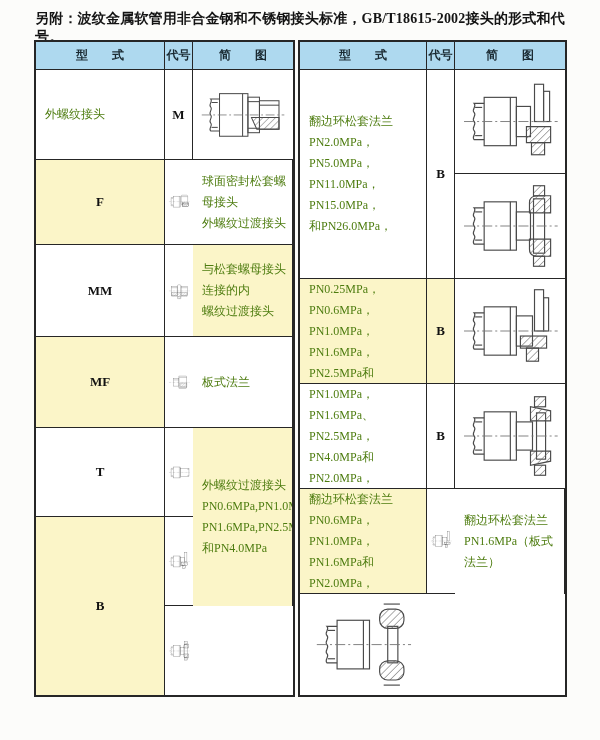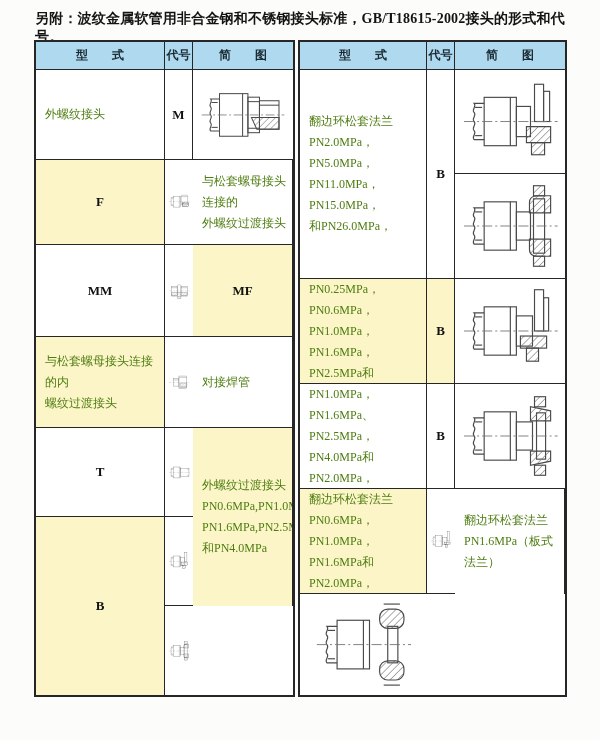--- a/index.html
+++ b/index.html
@@ -86,55 +86,55 @@
             <rect x="58" y="17" width="28" height="42" rx="4"></rect>
             <line x1="58" y1="23" x2="86" y2="23"></line>
             <path d="M60,59 q10,-4 12,-14"></path>
             <rect x="62" y="50" width="27" height="17"></rect>
             <rect x="64" y="52" width="25" height="13" fill="url(#hatch)"></rect>
             <line x1="4" y1="45" x2="97" y2="45" stroke="#777" stroke-width="0.9" stroke-dasharray="10 3 2 3"></line>
           </g>
         </svg>
       </div>
 
-    <div class="cell tp">与松套螺母接头连接的
+    <div class="cell tp">球面密封松套螺母接头
 外螺纹过渡接头</div>
     <div class="cell cd">MM</div>
     <div class="cell dg nr">
         <svg viewBox="0 0 100 90" preserveAspectRatio="xMidYMid meet">
           <g fill="none" stroke="#4a4a4a" stroke-width="1.15">
             <rect x="14" y="26" width="27" height="38"></rect>
             <line x1="14" y1="31" x2="41" y2="31"></line>
             <rect x="41" y="18" width="16" height="52" rx="6"></rect>
             <rect x="57" y="26" width="27" height="38"></rect>
             <line x1="57" y1="31" x2="84" y2="31"></line>
             <polygon points="16,52 84,52 84,68 56,68 56,79 42,79 42,68 16,68" fill="url(#hatch)"></polygon>
             <line x1="4" y1="45" x2="97" y2="45" stroke="#777" stroke-width="0.9" stroke-dasharray="10 3 2 3"></line>
           </g>
         </svg>
       </div>
 
-    <div class="cell cd hl">MF</div>
     <div class="cell tp hl">与松套螺母接头连接的内
 螺纹过渡接头</div>
+    <div class="cell cd hl">MF</div>
     <div class="cell dg nr">
         <svg viewBox="0 0 100 90" preserveAspectRatio="xMidYMid meet">
           <g fill="none" stroke="#4a4a4a" stroke-width="1.15">
             <rect x="24" y="29" width="24" height="32"></rect>
             <line x1="24" y1="34" x2="48" y2="34"></line>
             <rect x="48" y="17" width="34" height="56"></rect>
             <line x1="48" y1="23" x2="82" y2="23"></line>
             <line x1="48" y1="67" x2="82" y2="67"></line>
             <polygon points="52,48 82,48 82,64 52,64" fill="url(#hatch)"></polygon>
             <line x1="4" y1="45" x2="97" y2="45" stroke="#777" stroke-width="0.9" stroke-dasharray="10 3 2 3"></line>
           </g>
         </svg>
       </div>
 
-    <div class="cell tp">对接焊管</div>
+    <div class="cell tp">板式法兰</div>
     <div class="cell cd">T</div>
     <div class="cell dg nr">
         <svg viewBox="0 0 100 90" preserveAspectRatio="xMidYMid meet">
           <g fill="none" stroke="#4a4a4a" stroke-width="1.15">
             <path d="M24,27 H14 c3,3 -3,6 0,9 c3,3 -3,6 0,9 c3,3 -3,6 0,9 c3,3 -3,6 0,9 H24"></path>
             <line x1="15" y1="31" x2="22" y2="31"></line>
             <line x1="15" y1="59" x2="22" y2="59"></line>
             <rect x="24" y="21" width="32" height="48"></rect>
             <line x1="50" y1="21" x2="50" y2="69"></line>
             <rect x="56" y="26" width="36" height="38"></rect>

